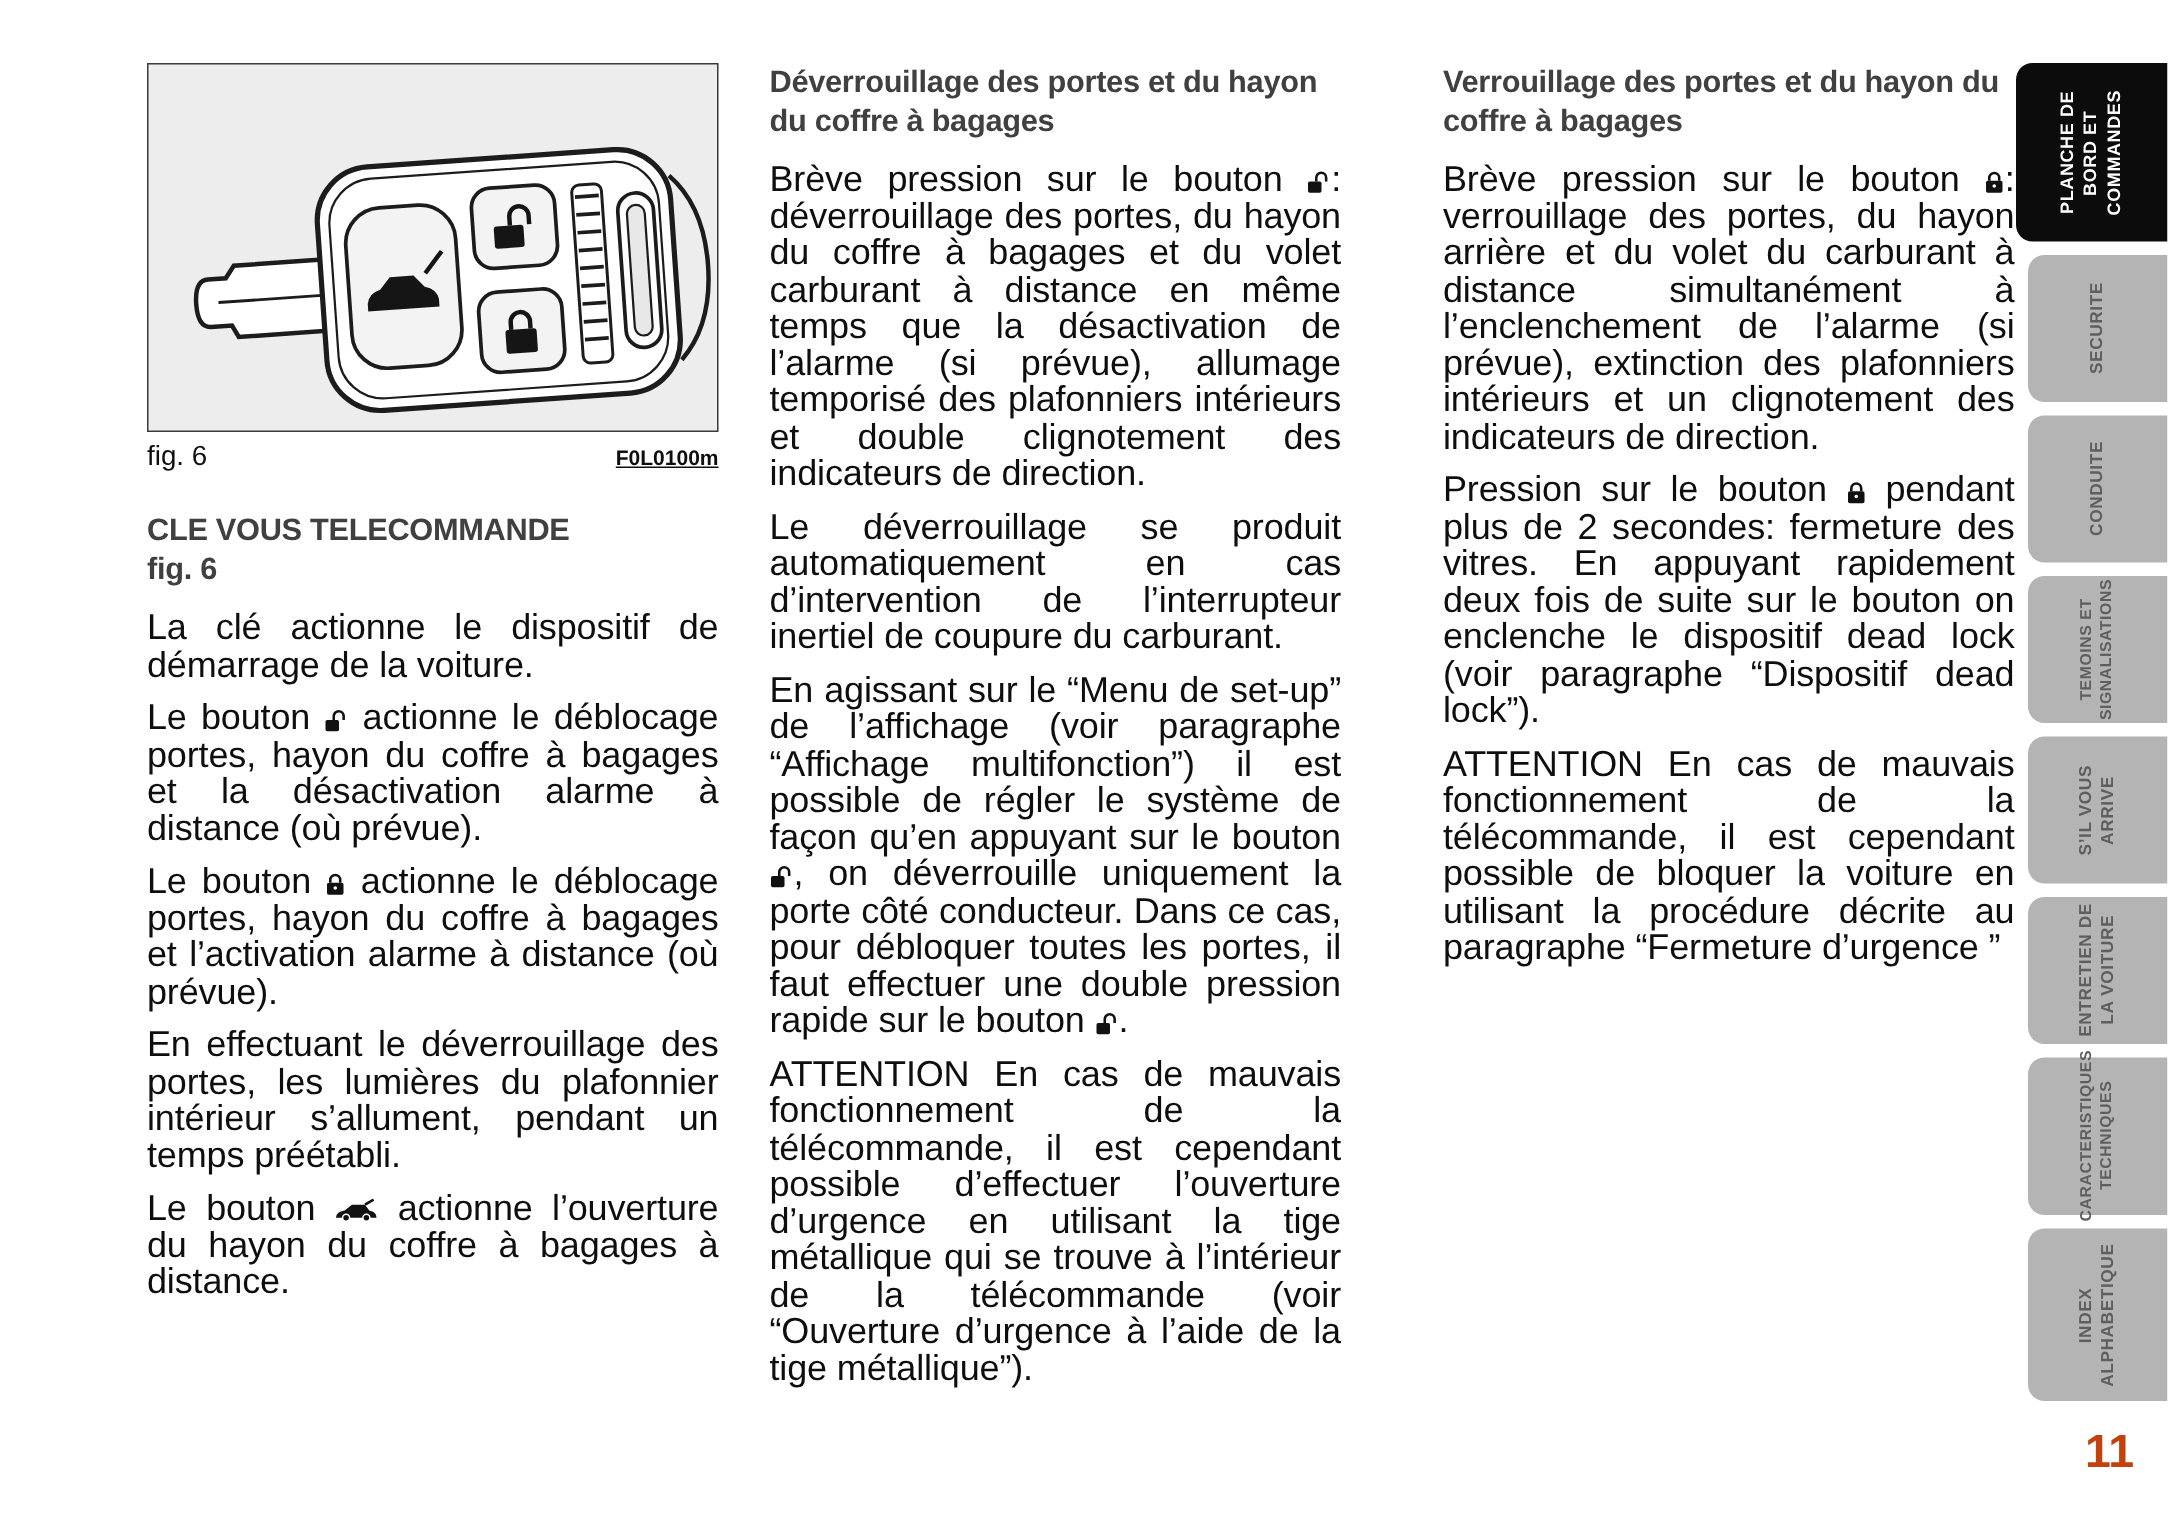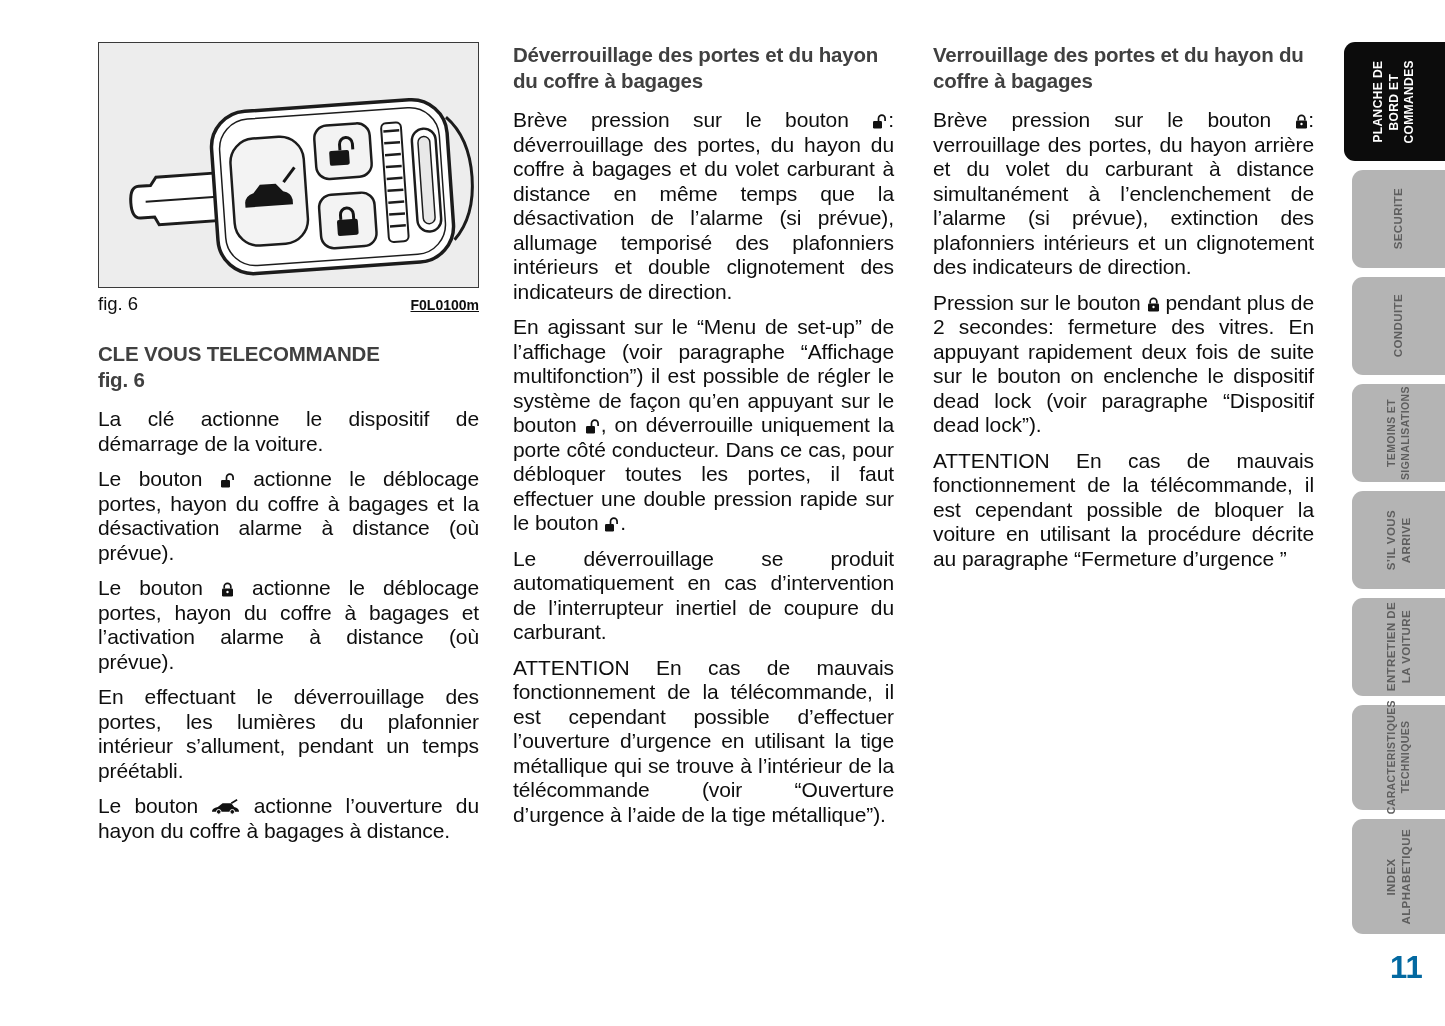--- a/index.html
+++ b/index.html
@@ -7,28 +7,28 @@
   body {
     position:relative;
     background:#ffffff;
     font-family:"Liberation Sans", sans-serif;
     color:#0e0e0e;
     overflow:hidden;
   }
   .col { position:absolute; top:42px; width:381px; }
   #col1 { left:98px; }
   #col2 { left:513px; }
-  #col3 { left:933px; }
+  #col3 { left:962px; }
 
   .col-heading {
     font-size:20.5px; font-weight:bold; line-height:26px;
     margin-bottom:14px; letter-spacing:-0.2px; color:#404040;
   }
   .para {
-    font-size:21px; line-height:24.5px; text-align:justify;
+    font-size:24px; line-height:24.5px; text-align:justify;
     margin-bottom:11px; letter-spacing:-0.1px;
   }
   .inline-icon svg { vertical-align:-2px; }
 
   .figure-box {
     width:381px; height:246px; background:#ededed;
     border:1px solid #3a3a3a; position:relative; overflow:hidden;
   }
   .figure-caption-row {
     display:flex; justify-content:space-between; align-items:baseline;
@@ -54,21 +54,21 @@
     writing-mode:vertical-rl; transform:rotate(180deg);
     white-space:pre-line; text-align:center;
     font-weight:bold; font-size:11.5px; line-height:1.3;
     letter-spacing:0.4px; color:#5e5e5e;
   }
   .tab.active .tab-label { color:#ffffff; font-size:12px; }
   .tab-4 .tab-label, .tab-7 .tab-label { font-size:10.5px; }
 
   #page-number {
     position:absolute; left:1390px; top:950px;
-    font-size:31px; font-weight:bold; color:#0369a1;
+    font-size:31px; font-weight:bold; color:#c2410c;
   }
 </style>
 </head>
 <body>
 
 <div class="col" id="col1">
   <div class="figure-box">
     <svg width="379" height="244" viewBox="0 0 381 246">
       <g transform="rotate(-4 190 148)" stroke="#1c1c1c" fill="#ffffff">
 
@@ -139,28 +139,28 @@
     </div>
 </div>
 
 <div class="col" id="col2">
   <div class="col-heading">Déverrouillage des portes et du hayon du coffre à bagages</div>
   <div>
       <p class="para">Brève pression sur le bouton <span class="inline-icon"><svg width="16" height="15" viewBox="0 0 16 15">
             <rect x="1" y="7" width="9" height="7.5" rx="1.2" fill="#111"></rect>
             <path d="M6.5 7 V4.5 a3.3 3.3 0 0 1 6.6 0 V7" fill="none" stroke="#111" stroke-width="1.7"></path>
           </svg></span>: déverrouillage des portes, du hayon du coffre à bagages et du volet carburant à distance en même temps que la désactivation de l’alarme (si prévue), allumage temporisé des plafonniers intérieurs et double clignotement des indicateurs de direction.</p>
+      <p class="para">Le déverrouillage se produit automatiquement en cas d’intervention de l’interrupteur inertiel de coupure du carburant.</p>
       <p class="para">En agissant sur le “Menu de set-up” de l’affichage (voir paragraphe “Affichage multifonction”) il est possible de régler le système de façon qu’en appuyant sur le bouton <span class="inline-icon"><svg width="16" height="15" viewBox="0 0 16 15">
             <rect x="1" y="7" width="9" height="7.5" rx="1.2" fill="#111"></rect>
             <path d="M6.5 7 V4.5 a3.3 3.3 0 0 1 6.6 0 V7" fill="none" stroke="#111" stroke-width="1.7"></path>
           </svg></span>, on déverrouille uniquement la porte côté conducteur. Dans ce cas, pour débloquer toutes les portes, il faut effectuer une double pression rapide sur le bouton <span class="inline-icon"><svg width="16" height="15" viewBox="0 0 16 15">
             <rect x="1" y="7" width="9" height="7.5" rx="1.2" fill="#111"></rect>
             <path d="M6.5 7 V4.5 a3.3 3.3 0 0 1 6.6 0 V7" fill="none" stroke="#111" stroke-width="1.7"></path>
           </svg></span>.</p>
-      <p class="para">Le déverrouillage se produit automatiquement en cas d’intervention de l’interrupteur inertiel de coupure du carburant.</p>
       <p class="para">ATTENTION En cas de mauvais fonctionnement de la télécommande, il est cependant possible d’effectuer l’ouverture d’urgence en utilisant la tige métallique qui se trouve à l’intérieur de la télécommande (voir “Ouverture d’urgence à l’aide de la tige métallique”).</p>
     </div>
 </div>
 
 <div class="col" id="col3">
   <div class="col-heading">Verrouillage des portes et du hayon du coffre à bagages</div>
   <div>
       <p class="para">Brève pression sur le bouton <span class="inline-icon"><svg width="13" height="15" viewBox="0 0 13 15">
             <rect x="1" y="6.5" width="11" height="8" rx="1.2" fill="#111"></rect>
             <path d="M3.2 6.5 V4.6 a3.3 3.3 0 0 1 6.6 0 V6.5" fill="none" stroke="#111" stroke-width="1.7"></path>

